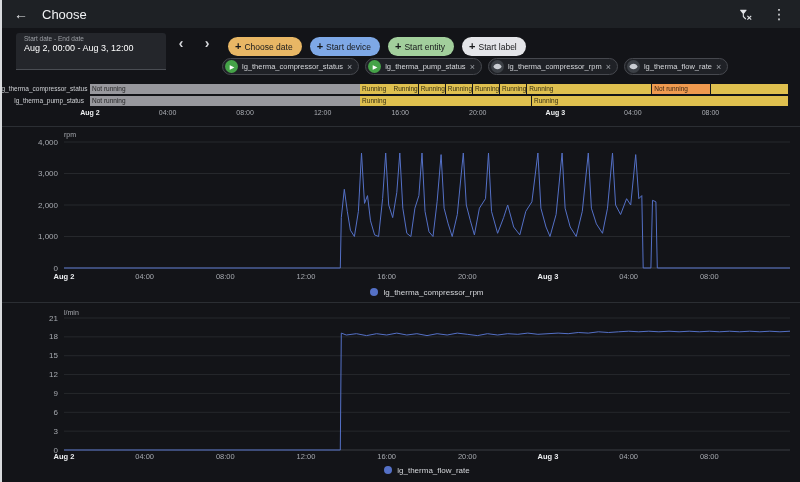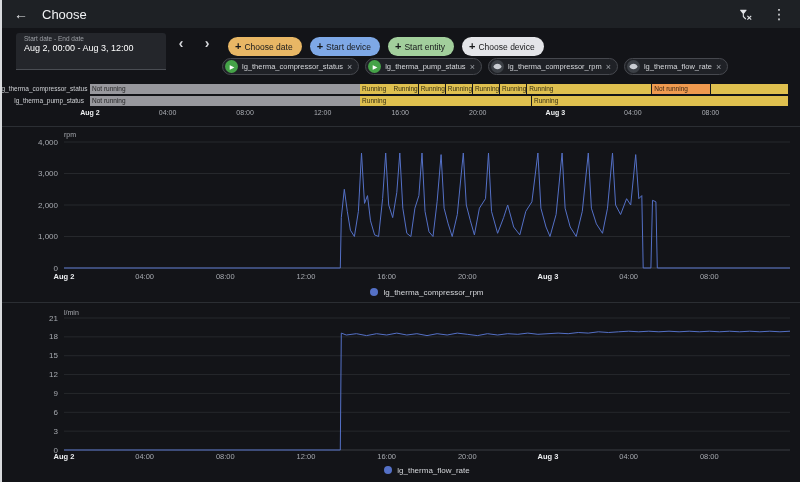--- a/index.html
+++ b/index.html
@@ -108,21 +108,21 @@
     <button class="cchip" style="background: rgb(126, 168, 230);">
       <span class="cchip-plus">+</span>
       <span>Start device</span>
     </button>
     <button class="cchip" style="background: rgb(162, 207, 156);">
       <span class="cchip-plus">+</span>
       <span>Start entity</span>
     </button>
     <button class="cchip" style="background: rgb(228, 229, 233);">
       <span class="cchip-plus">+</span>
-      <span>Choose device</span>
+      <span>Start label</span>
     </button>
   </div>
 
   <div class="entity-chips">
       <div class="echip">
         <span class="echip-icon" style="background: rgb(69, 163, 72);">
           <span class="play-glyph">▶</span>
         </span>
         <span class="echip-label">lg_therma_compressor_status</span>
         <span class="echip-close">×</span>

